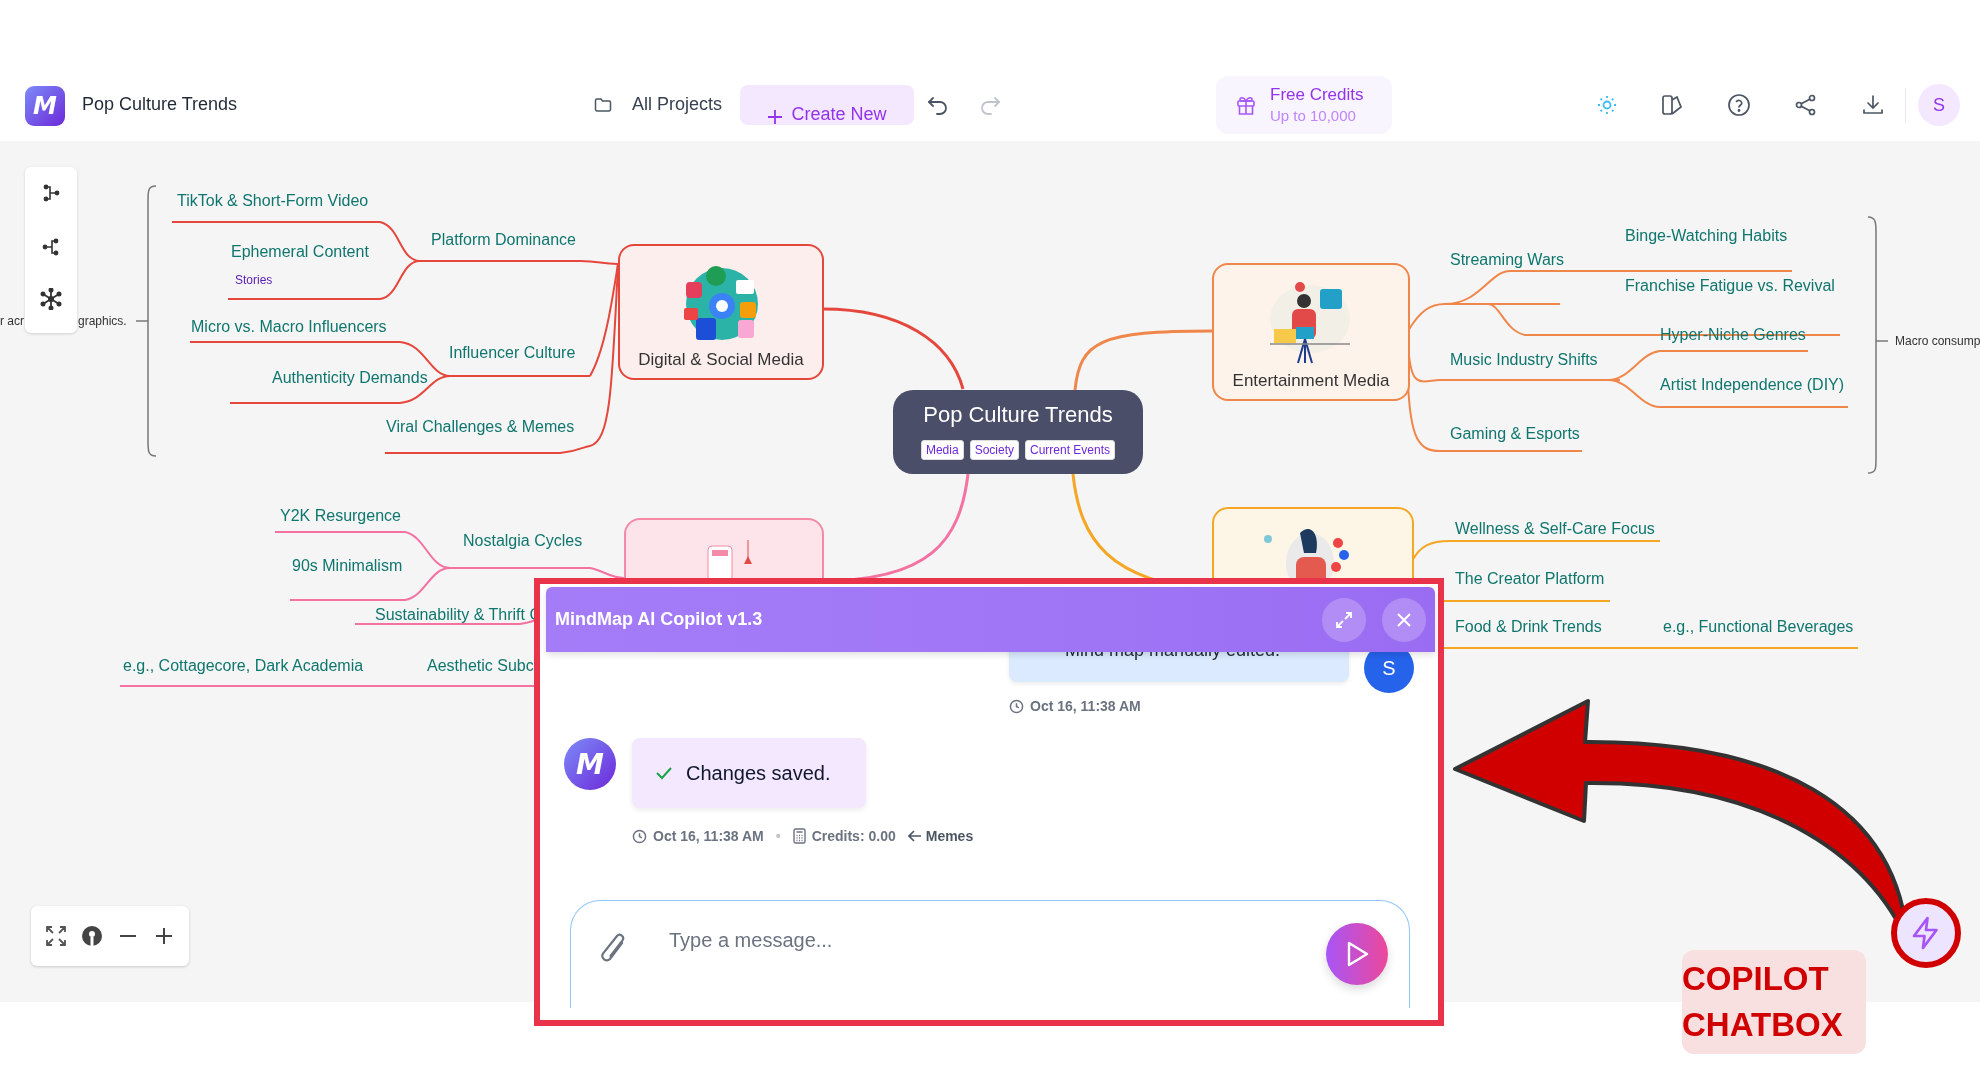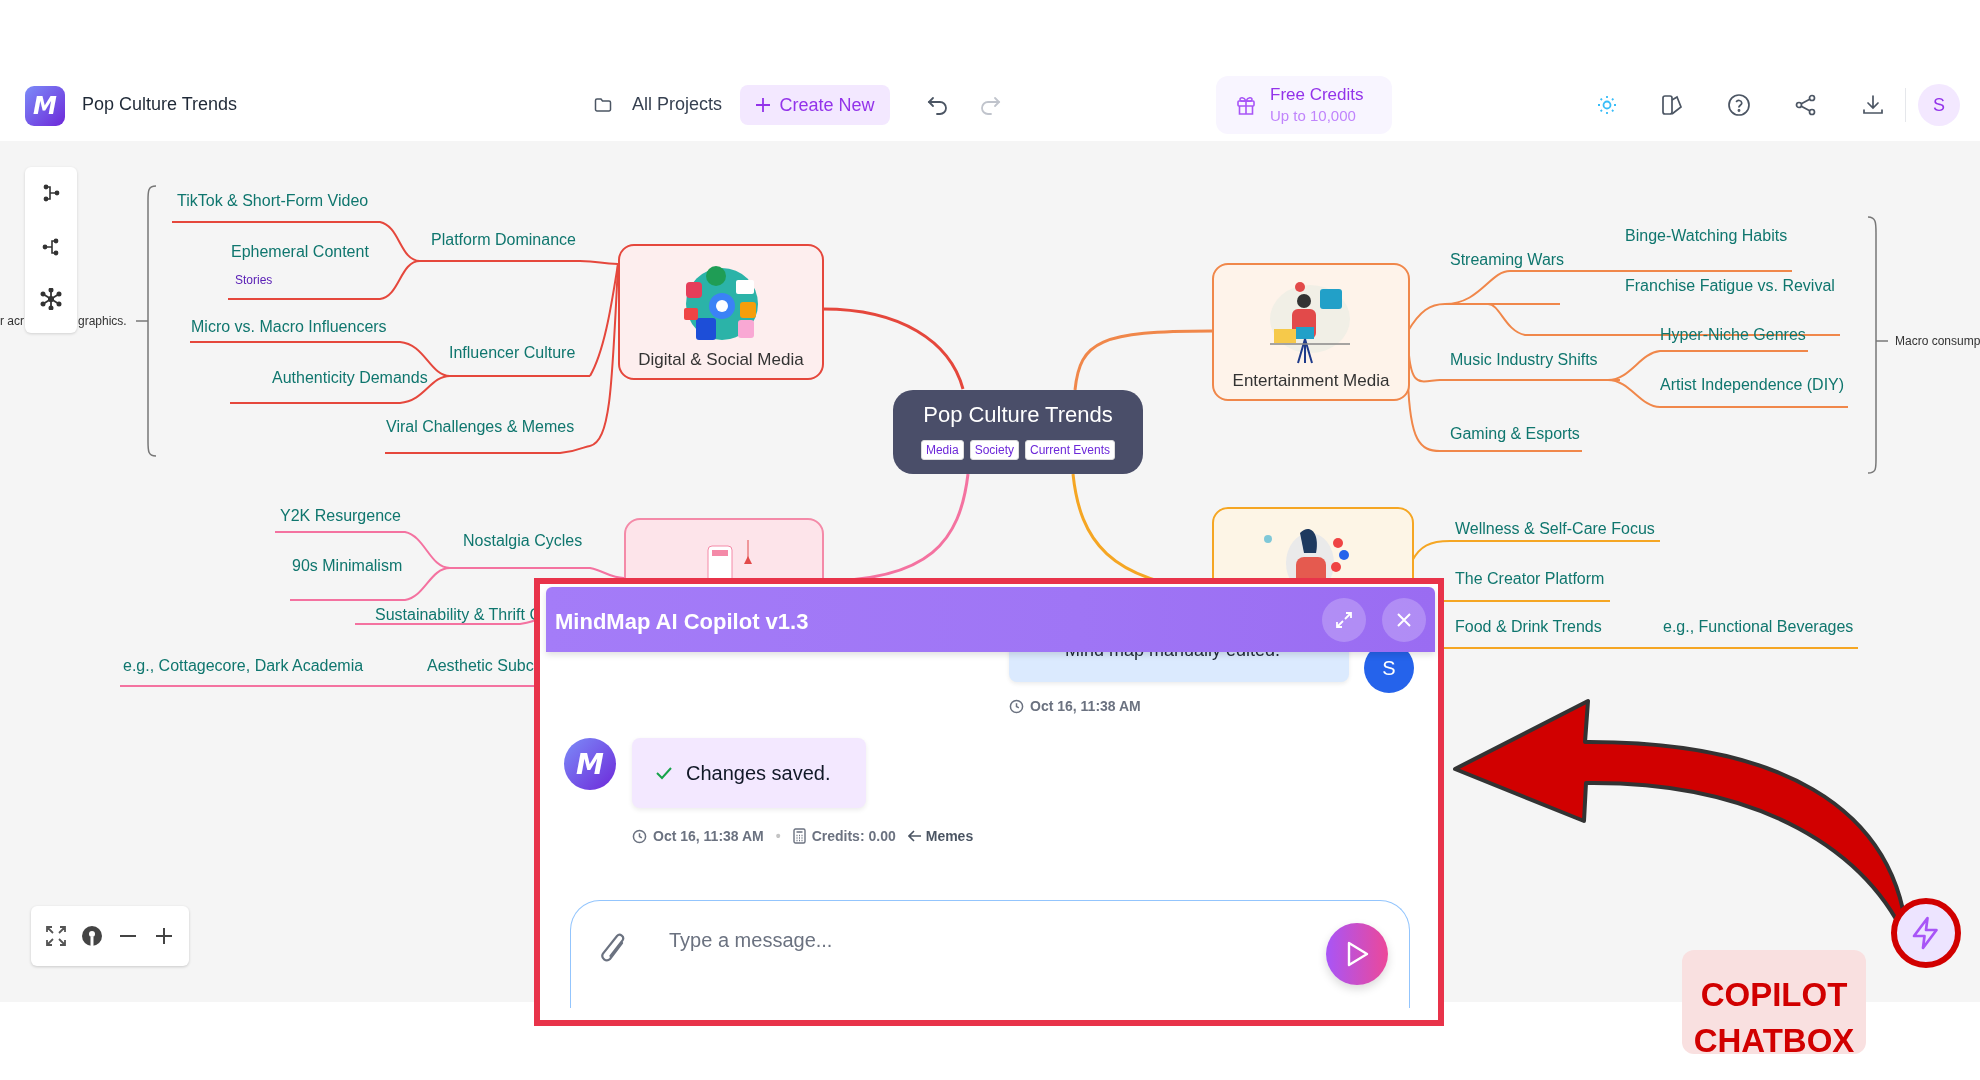--- a/index.html
+++ b/index.html
@@ -6,21 +6,21 @@
   html, body { width: 1980px; height: 1080px; overflow: hidden; background: #ffffff; font-family: "Liberation Sans", sans-serif; color: #1f2937; }
   .abs { position: absolute; }
   #root { position: relative; width: 1980px; height: 1080px; background: #fff; }
 
   
   .header { position: absolute; left: 0; top: 70px; width: 1980px; height: 71px; background: #fff; }
   .logo { position: absolute; left: 25px; top: 16px; width: 40px; height: 40px; border-radius: 9px; background: linear-gradient(135deg, #7c8cf8 0%, #6d28d9 100%); display: flex; align-items: center; justify-content: center; }
   .logo span { color: #fff; font-weight: 900; font-style: italic; font-size: 24px; font-family: "DejaVu Sans", sans-serif; }
   .app-title { position: absolute; left: 82px; top: 24px; font-size: 18px; color: #1f2937; }
   .hdr-link { position: absolute; top: 24px; font-size: 18px; color: #374151; display: flex; align-items: center; gap: 20px; }
-  .create-btn { position: absolute; left: 740px; top: 15px; width: 150px; height: 40px; border-radius: 8px; background: #f3e8ff; color: #9333ea; font-size: 18px; display: flex; align-items: center; justify-content: center; gap: 8px; }
+  .create-btn { position: absolute; left: 740px; top: 15px; width: 174px; height: 40px; border-radius: 8px; background: #f3e8ff; color: #9333ea; font-size: 18px; display: flex; align-items: flex-end; justify-content: center; gap: 8px; }
   .icon-btn { position: absolute; width: 30px; height: 30px; display: flex; align-items: center; justify-content: center; color: #4b5563; }
   .credits { position: absolute; left: 1216px; top: 6px; width: 176px; height: 58px; border-radius: 12px; background: #f8f5ff; }
   .credits .t1 { position: absolute; left: 54px; top: 9px; color: #9333ea; font-size: 17px; }
   .credits .t2 { position: absolute; left: 54px; top: 31px; color: #c084fc; font-size: 15px; }
   .avatar { position: absolute; left: 1918px; top: 14px; width: 42px; height: 42px; border-radius: 50%; background: #f3e8ff; color: #9333ea; font-size: 18px; display: flex; align-items: center; justify-content: center; }
   .hdr-divider { position: absolute; left: 1905px; top: 18px; width: 1px; height: 34px; background: #e5e7eb; }
 
   
   .canvas { position: absolute; left: 0; top: 141px; width: 1980px; height: 861px; background: #f5f5f5; overflow: hidden; }
   .node-text { position: absolute; font-size: 16px; color: #0f766e; white-space: nowrap; }
@@ -36,40 +36,40 @@
   .main-node { position: absolute; border-radius: 16px; border: 2.5px solid; }
   .main-node .label { position: absolute; left: 0; right: 0; text-align: center; font-size: 17px; color: #333; }
   .center-node { position: absolute; left: 893px; top: 249px; width: 250px; height: 84px; border-radius: 20px; background: #4a4e69; }
   .center-node .label { position: absolute; left: 0; right: 0; top: 12px; text-align: center; color: #fff; font-size: 22px; }
   .center-node .tags { position: absolute; left: 0; right: 0; top: 50px; display: flex; justify-content: center; gap: 6px; }
   .center-node .tag { background: #fff; color: #6d28d9; font-size: 12px; padding: 2px 4px; border-radius: 3px; border: 1px solid #ddd; }
 
   
   .chat-frame { position: absolute; left: 534px; top: 578px; width: 910px; height: 448px; border: 6px solid #e8334a; background: #fff; }
   .chat-header { position: absolute; left: 546px; top: 587px; width: 889px; height: 65px; background: linear-gradient(90deg, #a47cf8 0%, #9f75f5 60%, #9a6cf2 100%); border-radius: 6px 6px 0 0; box-shadow: 0 3px 6px rgba(0,0,0,0.12); z-index: 5; }
-  .chat-header .title { position: absolute; left: 9px; top: 22px; color: #fff; font-size: 22px; font-weight: bold; text-align: center; }
+  .chat-header .title { position: absolute; left: 9px; top: 22px; color: #fff; font-size: 18px; font-weight: bold; text-align: center; }
   .chat-hbtn { position: absolute; top: 11px; width: 44px; height: 44px; border-radius: 50%; background: rgba(255,255,255,0.22); display: flex; align-items: center; justify-content: center; color: #fff; }
   .user-bubble { position: absolute; left: 1009px; top: 620px; width: 340px; height: 62px; background: #dbeafe; border-radius: 8px; box-shadow: 0 2px 4px rgba(0,0,0,0.08); z-index: 2; }
   .user-bubble .txt { position: absolute; left: 56px; top: 20px; font-size: 18px; color: #1f2937; }
   .user-avatar { position: absolute; left: 1364px; top: 643px; width: 50px; height: 50px; border-radius: 50%; background: #2563eb; color: #fff; font-size: 20px; display: flex; align-items: center; justify-content: center; z-index: 3; }
   .meta { position: absolute; font-size: 14px; color: #6b7280; display: flex; align-items: center; gap: 6px; white-space: nowrap; font-weight: bold; }
   .bot-avatar { position: absolute; left: 564px; top: 738px; width: 52px; height: 52px; border-radius: 50%; background: linear-gradient(135deg, #7c8cf8 0%, #6d28d9 100%); display: flex; align-items: center; justify-content: center; }
   .bot-avatar span { color: #fff; font-weight: 900; font-style: italic; font-size: 28px; font-family: "DejaVu Sans", sans-serif; }
   .bot-bubble { position: absolute; left: 632px; top: 738px; width: 234px; height: 70px; background: #f3e8ff; border-radius: 8px; box-shadow: 0 2px 5px rgba(0,0,0,0.08); display: flex; align-items: center; padding-left: 22px; gap: 12px; }
   .bot-bubble .txt { font-size: 20px; color: #111827; }
   .disclaimer { position: absolute; left: 749px; top: 866px; width: 481px; height: 28px; background: #f3f4f6; border-radius: 8px; color: #6b7280; font-size: 15px; display: flex; align-items: center; justify-content: center; }
   .input-box { position: absolute; left: 570px; top: 900px; width: 840px; height: 108px; border: 1.5px solid #93c5fd; border-bottom: none; border-radius: 30px 30px 0 0; background: #fff; }
   .input-box input { position: absolute; left: 98px; top: 28px; width: 600px; border: none; outline: none; font-size: 20px; font-family: "Liberation Sans", sans-serif; color: #111; background: transparent; }
   .input-box input::placeholder { color: #6b7280; }
   .attach { position: absolute; left: 30px; top: 32px; color: #6b7280; }
   .send-btn { position: absolute; left: 755px; top: 22px; width: 62px; height: 62px; border-radius: 50%; background: linear-gradient(90deg, #a855f7, #ec4899); display: flex; align-items: center; justify-content: center; box-shadow: 0 4px 10px rgba(0,0,0,0.15); }
 
   
   .fab { position: absolute; left: 1891px; top: 898px; width: 70px; height: 70px; border-radius: 50%; border: 6px solid #d10000; background: #ede4ff; display: flex; align-items: center; justify-content: center; }
-  .callout { position: absolute; left: 1682px; top: 950px; width: 184px; height: 104px; border-radius: 12px; background: #f9e0e0; color: #d10000; font-weight: bold; font-size: 33px; text-align: center; line-height: 46px; padding-top: 22px; font-family: "Liberation Sans", sans-serif; }
+  .callout { position: absolute; left: 1682px; top: 950px; width: 184px; height: 104px; border-radius: 12px; background: #f9e0e0; color: #d10000; font-weight: bold; font-size: 33px; text-align: left; line-height: 46px; padding-top: 6px; font-family: "Liberation Sans", sans-serif; }
 </style>
 </head>
 <body>
 
 <div id="root">
 
   <div class="header">
     <div class="logo">
         <span>M</span>
       </div>

